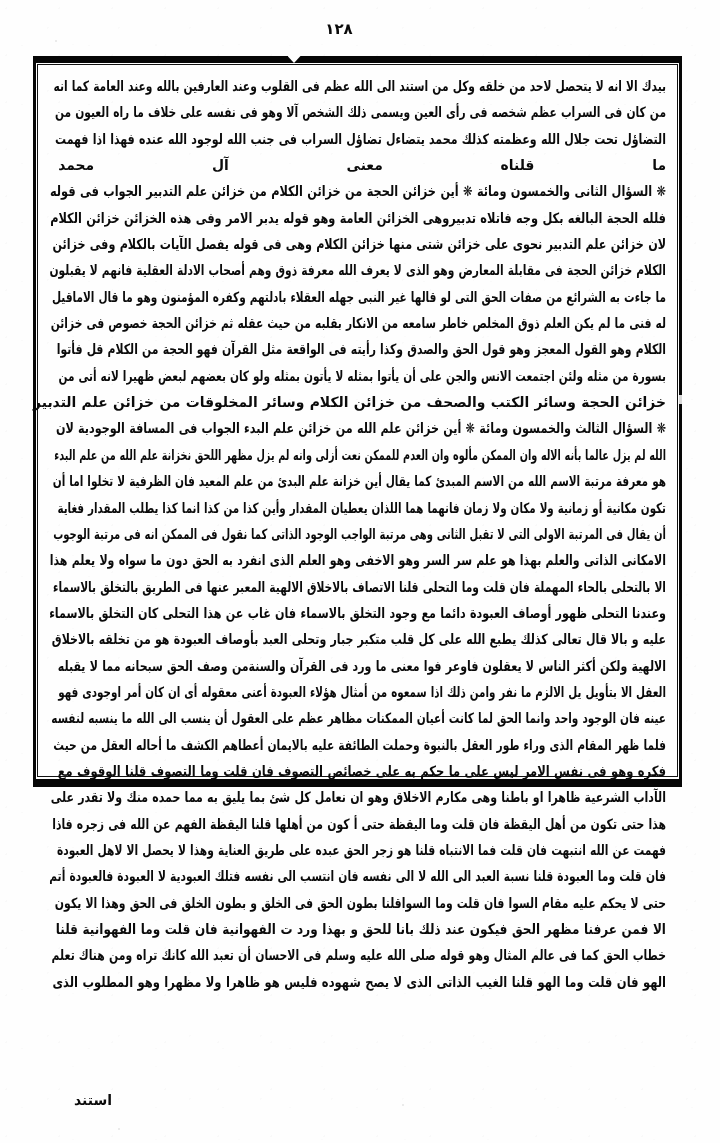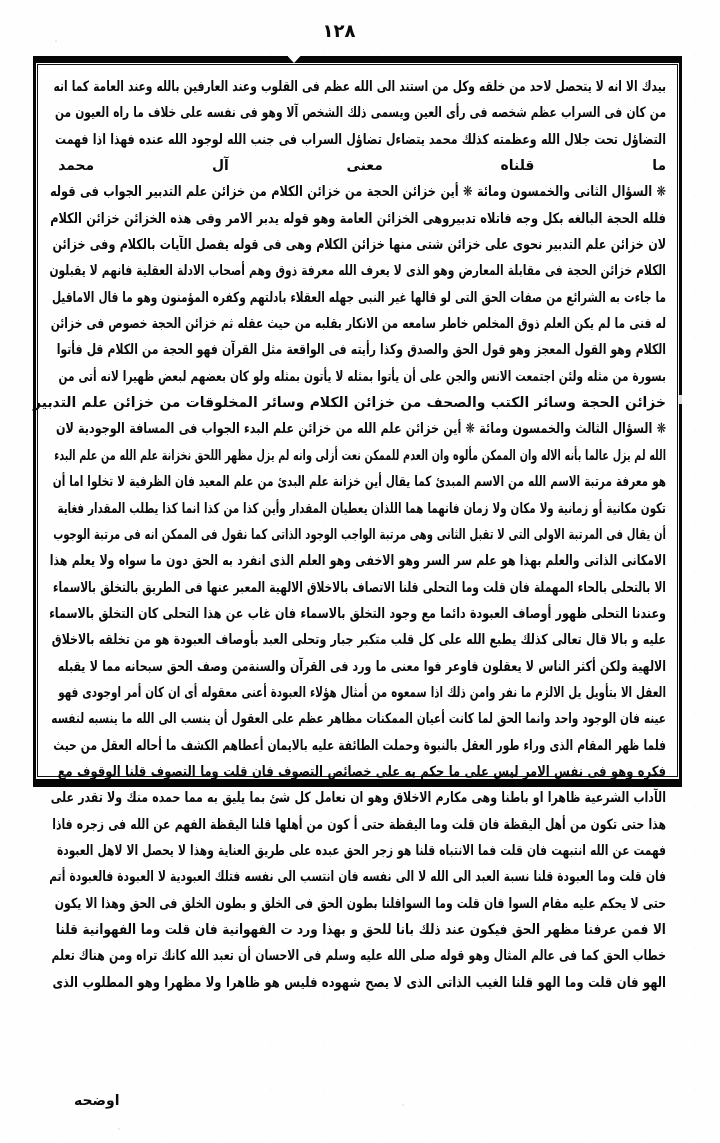--- a/index.html
+++ b/index.html
@@ -32,21 +32,21 @@
 
   
   #folio {
     position: absolute;
     top: 22px;
     left: 0;
     right: 0;
     text-align: center;
     padding-right: 42px;
     font-family: "DejaVu Sans", sans-serif;
-    font-size: 18px;
+    font-size: 15px;
     font-weight: 700;
     letter-spacing: 1px;
     color: #0a0a0a;
     line-height: 1;
   }
 
   
   #frame {
     position: absolute;
     left: 33px;
@@ -185,18 +185,18 @@
       <span class="line" style="transform: scaleX(0.769);">هذا حتى تكون من أهل اليقظة فان قلت وما اليقظة حتى أ  كون من أهلها قلنا اليقظة الفهم عن الله فى زجره فاذا</span>
       <span class="line" style="transform: scaleX(0.757);">فهمت عن الله انتبهت فان قلت فما الانتباه قلنا هو زجر الحق عبده على طريق العناية وهذا لا يحصل الا لاهل العبودة</span>
       <span class="line" style="transform: scaleX(0.757);">فان قلت وما العبودة قلنا نسبة العبد الى الله لا الى نفسه فان انتسب الى نفسه فتلك العبودية لا العبودة فالعبودة أتم</span>
       <span class="line" style="transform: scaleX(0.769);">حتى لا يحكم عليه مقام السوا   فان قلت وما السواقلنا بطون الحق فى الخلق و بطون الخلق فى الحق وهذا الا يكون</span>
       <span class="line" style="transform: scaleX(0.853);">الا فمن عرفنا مظهر الحق فيكون عند ذلك بانا للحق و بهذا ورد ت الفهوانية   فان قلت وما الفهوانية قلنا</span>
       <span class="line" style="transform: scaleX(0.769);">خطاب الحق كما فى عالم المثال وهو قوله صلى الله عليه وسلم فى الاحسان أن تعبد الله كانك تراه ومن هناك تعلم</span>
       <span class="line" style="transform: scaleX(0.817);">الهو  فان قلت وما الهو  قلنا الغيب الذاتى الذى لا يصح شهوده  فليس هو ظاهرا  ولا مظهرا وهو المطلوب الذى</span>
     </div>
   </div>
 
-  <div id="catchword">اوضحه</div>
+  <div id="catchword">استند</div>
 
   <div class="speck" style="left:118px;top:1128px;width:2px;height:2px;"></div>
   <div class="speck" style="left:402px;top:1104px;width:2px;height:2px;"></div>
   <div class="speck" style="left:55px;top:40px;width:2px;height:2px;"></div>
 </div>
 
 </body></html>

